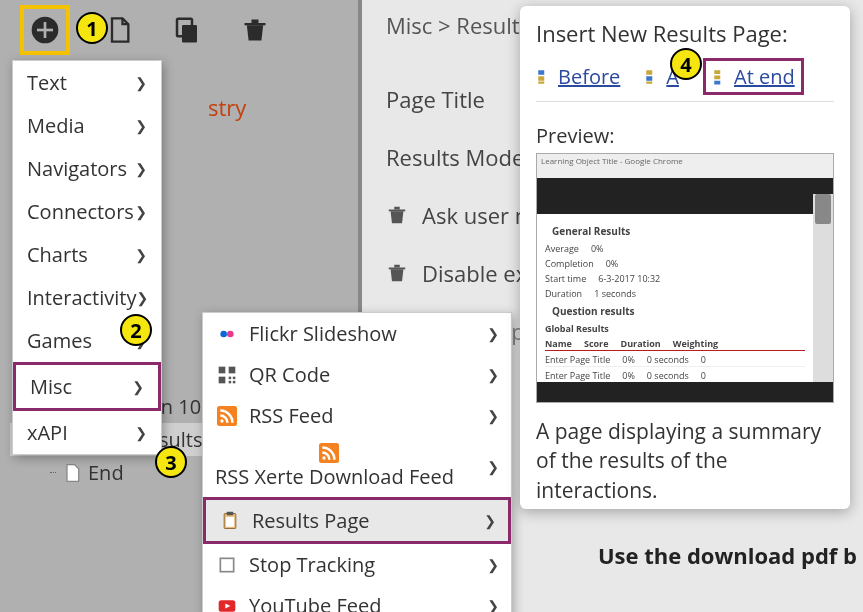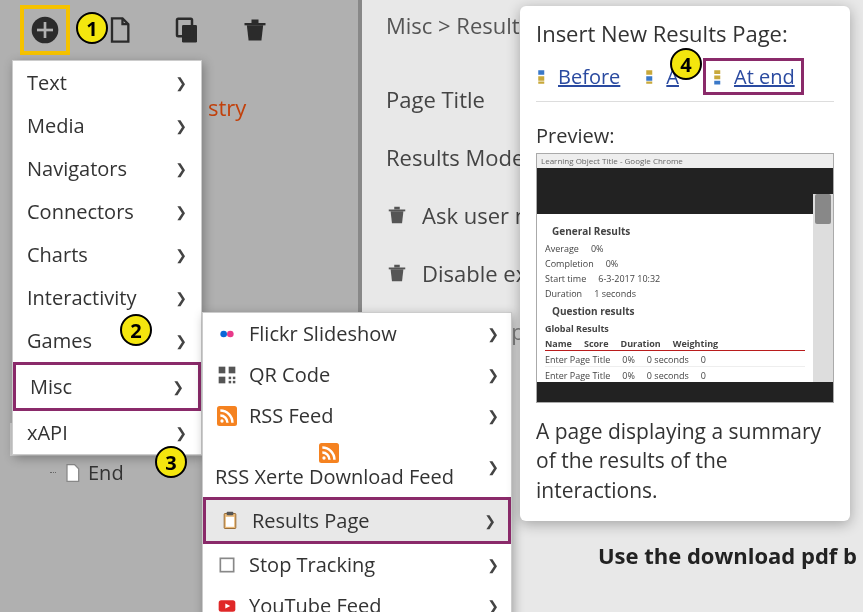--- a/index.html
+++ b/index.html
@@ -65,21 +65,21 @@
   }
   .trash-mini { width:22px; }
   .menu {
     position: absolute;
     background: #fff;
     border: 1px solid #ccc;
     box-shadow: 2px 3px 10px rgba(0,0,0,.3);
     font-size: 20px;
     color: #333;
   }
-  .menu1 { left: 12px; top: 60px; width: 190px; z-index: 20;}
+  .menu1 { left: 12px; top: 60px; width: 150px; z-index: 20;}
   .menu-item {
     padding: 8px 14px;
     display: flex; align-items: center; justify-content: space-between;
     cursor: default;
     position: relative;
   }
   .menu-item .arrow { color:#444; font-size:14px;}
   .menu-item.highlight {
     border: 3px solid #8a2a6a;
   }
@@ -103,21 +103,21 @@
   .tree-row { display:flex; align-items:center; gap:6px; padding:3px 0 3px 20px;}
   .tree-row.sel { background: #cfcfcf;}
   .tree-toggle { width:14px; height:14px; border:1px solid #666; display:inline-flex;align-items:center;justify-content:center;font-size:12px;line-height:1;background:#fff;}
   .popover {
     position: absolute;
     left: 520px; top: 6px;
     width: 330px;
     background: #fff;
     border-radius: 6px;
     box-shadow: 0 3px 14px rgba(0,0,0,.3);
-    padding: 12px 16px 16px;
+    padding: 12px 16px 4px;
     z-index: 40;
     font-size: 20px;
     color: #333;
   }
   .popover-title { font-size: 22px; margin-bottom: 10px;}
   .insert-opts { display:flex; gap:24px; align-items:center; margin-bottom:10px; border-bottom:1px solid #ddd; padding-bottom:6px;}
   .insert-opt { display:flex; align-items:center; gap:4px; color:#2a4aa0; text-decoration: underline; font-size:20px;}
   .insert-opt.atend { border:3px solid #8a2a6a; text-decoration: underline; padding:2px 6px;}
   .preview-label { margin-top: 20px; }
   .preview-box {
@@ -411,21 +411,21 @@
       <svg width="18" height="18" viewBox="0 0 24 24">
           <rect x="3" y="3" width="8" height="5" fill="#c8a83a"></rect>
           <rect x="3" y="10" width="8" height="5" fill="#c8a83a"></rect>
           <rect x="3" y="17" width="8" height="5" fill="#3a78c8"></rect>
         </svg>
       <span>At end</span>
     </span>
   </div>
   <div class="preview-label">Preview:</div>
   <div class="preview-box">
-    <div style="height:14px;background:#eee;font-size:8px;padding:1px 4px;color:#666;">Learning Object Title - Google Chrome</div>
+    <div style="height:24px;background:#eee;font-size:8px;padding:1px 4px;color:#666;">Learning Object Title - Google Chrome</div>
     <div class="preview-header"></div>
     <div class="preview-results-title"></div>
     <div class="preview-scrollbar">
         <div class="thumb"></div>
       </div>
     <div class="preview-body">
       <div class="hdr">General Results</div>
       <div class="line">
           <span>Average</span>
           <span>0%</span>

